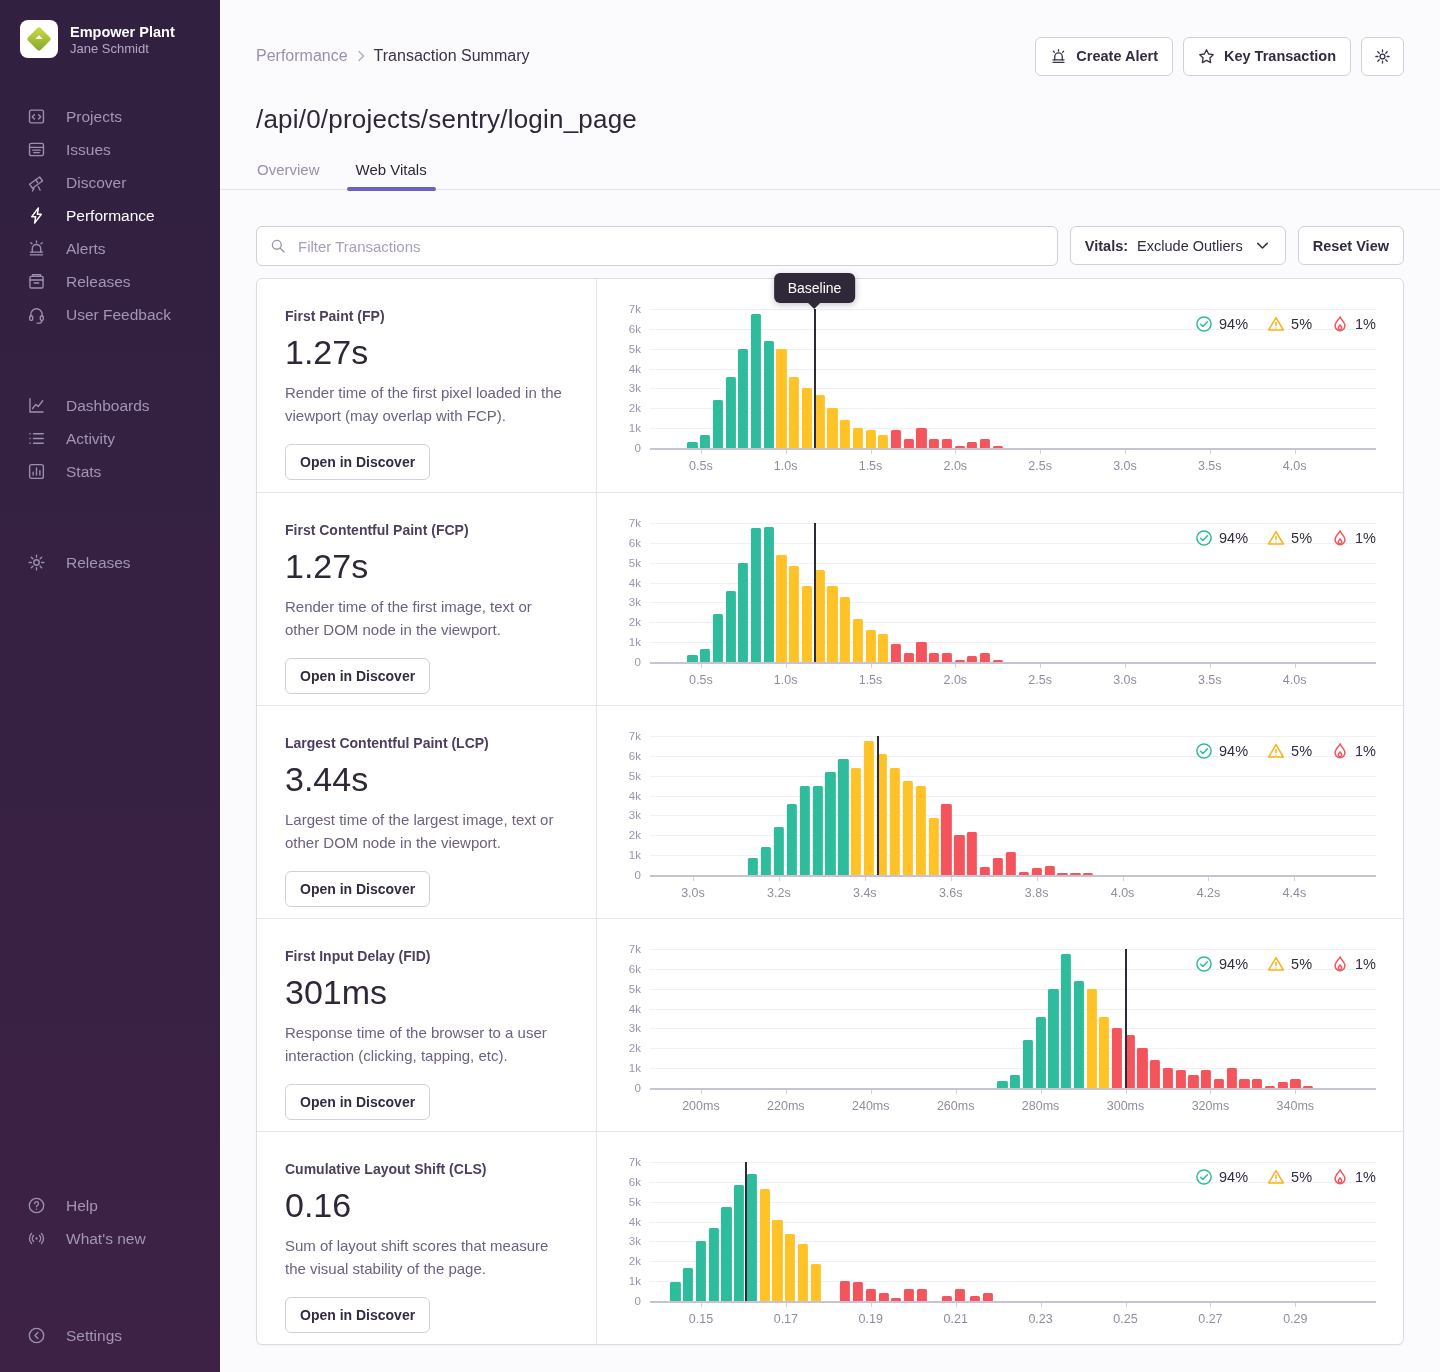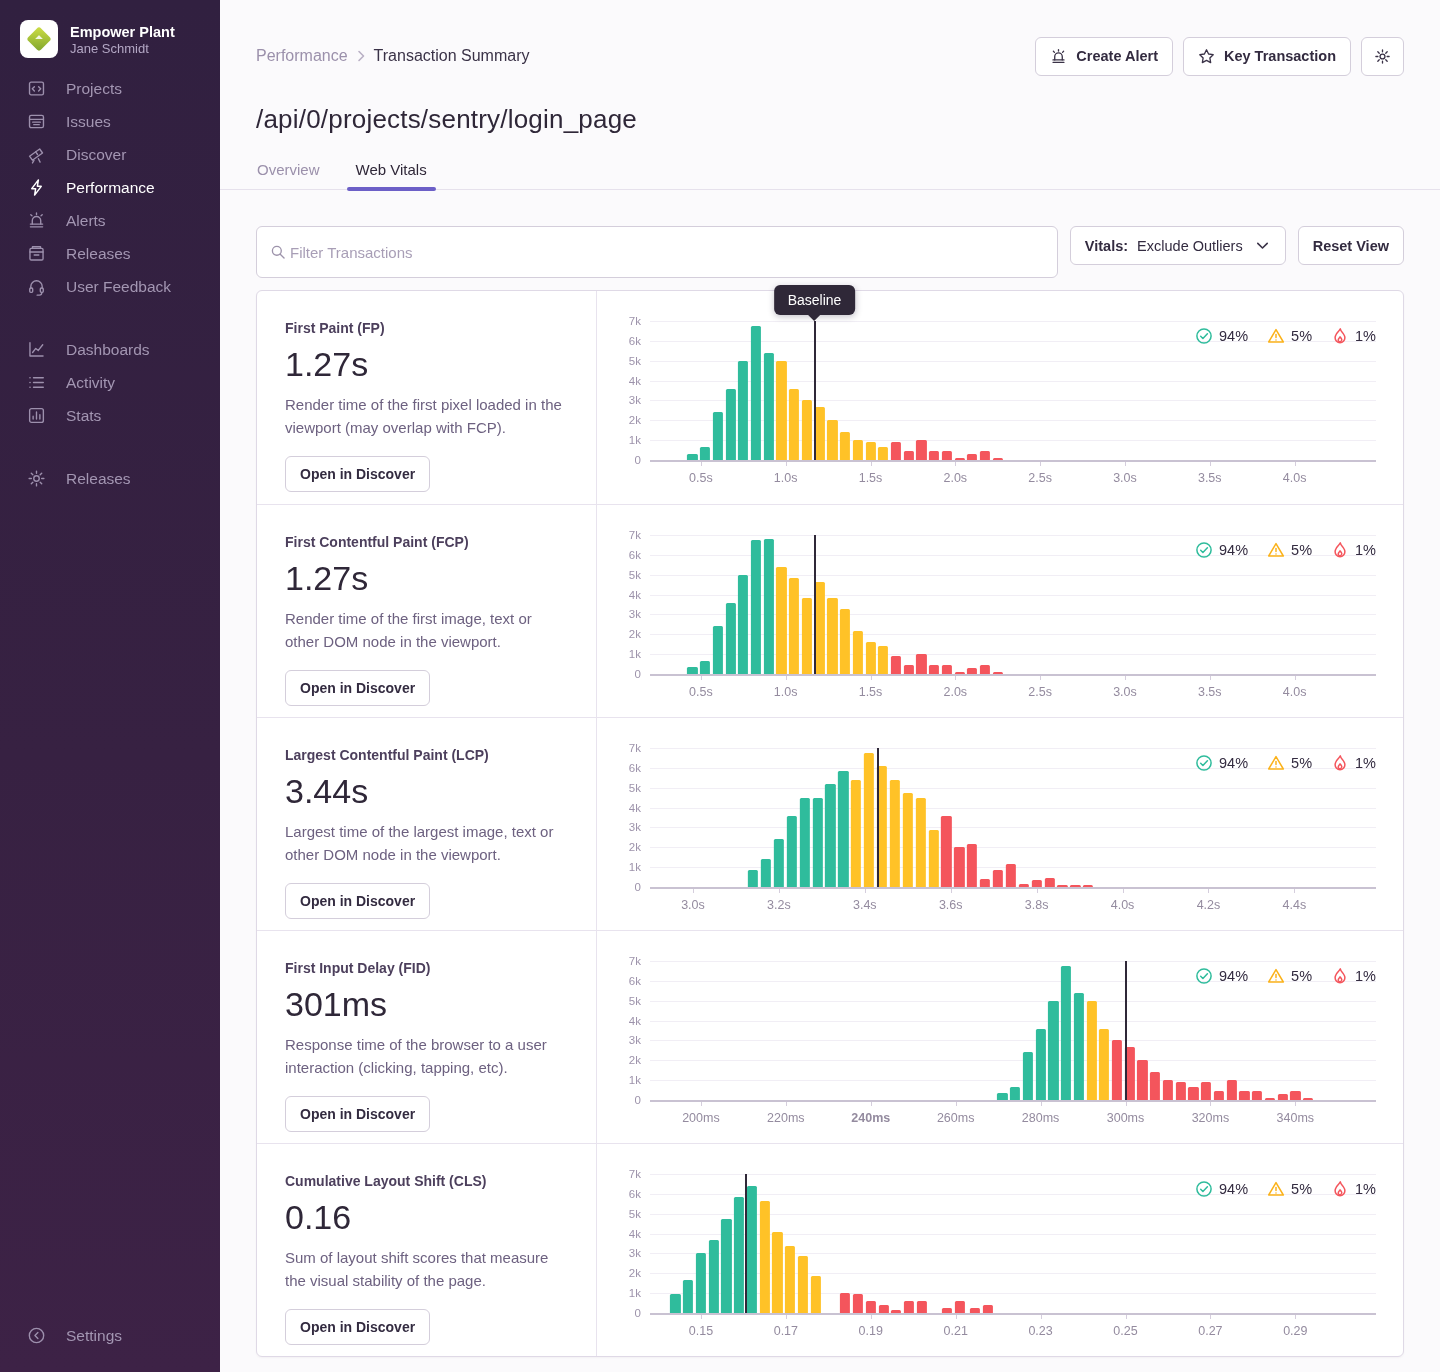--- a/index.html
+++ b/index.html
@@ -19,21 +19,21 @@
     padding:20px 0 20px;
   }
   .brand { display:flex; align-items:flex-end; gap:12px; padding:0 20px; }
   .logo { width:38px; height:38px; background:#fff; border-radius:8px; position:relative; flex:0 0 38px; }
   .logo-diamond { position:absolute; left:10px; top:10px; width:18px; height:18px;
     background:linear-gradient(135deg,#cede45 0%,#7fa52c 100%); transform:rotate(45deg); border-radius:3px; }
   .logo-diamond::after{ content:""; position:absolute; left:6px; top:6px; width:6px; height:6px;
     background:rgba(255,255,255,.85); clip-path:polygon(0 0,100% 0,0 100%); }
   .brand-org { font-size:14.5px; font-weight:700; color:#ffffff; line-height:1.25; }
   .brand-user { font-size:13px; color:#b3a7c4; line-height:1.3; }
-  .nav { margin-top:14px; display:flex; flex-direction:column; }
+  .nav { margin-top:42px; display:flex; flex-direction:column; }
   .nav-item { display:flex; align-items:center; gap:20px; padding:7px 18px 7px 27px;
     font-size:15.5px; color:#a396b2; cursor:pointer; }
   .nav-item .nav-icon { width:19px; height:19px; display:inline-flex; color:#9d90ad; }
   .nav-item svg { width:19px; height:19px; }
   .nav-item.active { color:#ffffff; }
   .nav-item.active .nav-icon { color:#ffffff; }
   .nav-gap { height:16px; }
   .sidebar-spacer { flex:1; }
   .collapse-gap { height:22px; }
 
@@ -53,22 +53,22 @@
   .page-title { font-size:26px; font-weight:400; color:#2f2738; margin:28px 0 0; letter-spacing:.2px; }
 
   .tabs { display:flex; gap:36px; margin:26px -36px 0; padding:0 37px;
     border-bottom:1px solid #e6e1ec; }
   .tab { font-size:15px; color:#9b90ab; padding-bottom:11px; position:relative; cursor:pointer; }
   .tab.active { color:#2f2738; }
   .tab.active::after { content:""; position:absolute; left:-9px; right:-9px; bottom:-2px;
     height:4px; border-radius:2px; background:#6c5fc7; }
 
   .toolbar { display:flex; gap:12px; margin-top:36px; }
-  .search { flex:1; display:flex; align-items:center; gap:2px; background:#fff;
-    border:1px solid #d4cedb; border-radius:6px; height:52px; padding:0 13px; }
+  .search { flex:1; display:flex; align-items:center; gap:10px; background:#fff;
+    border:1px solid #d4cedb; border-radius:6px; height:40px; padding:0 13px; }
   .search svg { width:16px; height:16px; flex:0 0 16px; }
   .search input { flex:1; border:none; outline:none; background:transparent; font-size:15px;
     color:#3a3247; font-family:inherit; }
   .search input::placeholder { color:#a89eb6; }
   .filter-normal { font-weight:400; }
   .chev { margin-left:2px; }
 
   
   .panel { margin-top:12px; background:#fff; border:1px solid #dfd9e6; border-radius:6px;
     box-shadow:0 1px 2px rgba(40,30,60,.04); }
@@ -230,20 +230,42 @@
     <span class="nav-icon">
             <svg viewBox="0 0 18 18" fill="none" stroke="currentColor" stroke-width="1.3" stroke-linecap="round">
               <circle cx="9" cy="9" r="2.6"></circle>
               <path d="M9 2v2.1M9 13.9V16M2 9h2.1M13.9 9H16M4.05 4.05l1.5 1.5M12.45 12.45l1.5 1.5M13.95 4.05l-1.5 1.5M5.55 12.45l-1.5 1.5"></path>
             </svg>
           </span>
     <span class="nav-label">Releases</span>
   </div>
 </nav>
     <div class="sidebar-spacer"></div>
+    <nav class="nav" id="nav-footer">
+  <div class="nav-item">
+    <span class="nav-icon">
+            <svg viewBox="0 0 18 18" fill="none" stroke="currentColor" stroke-width="1.3" stroke-linecap="round" stroke-linejoin="round">
+              <circle cx="9" cy="9" r="6.8"></circle>
+              <path d="M7.2 7.1a1.85 1.85 0 1 1 2.7 1.7c-.6.3-.9.7-.9 1.3"></path>
+              <path d="M9 12.6h.01"></path>
+            </svg>
+          </span>
+    <span class="nav-label">Help</span>
+  </div>
+
+  <div class="nav-item">
+    <span class="nav-icon">
+            <svg viewBox="0 0 18 18" fill="none" stroke="currentColor" stroke-width="1.3" stroke-linecap="round">
+              <circle cx="9" cy="9" r="1.1" fill="currentColor" stroke="none"></circle>
+              <path d="M6.2 11.8a4 4 0 0 1 0-5.6M11.8 6.2a4 4 0 0 1 0 5.6M4.3 13.7a6.6 6.6 0 0 1 0-9.4M13.7 4.3a6.6 6.6 0 0 1 0 9.4"></path>
+            </svg>
+          </span>
+    <span class="nav-label">What's new</span>
+  </div>
+</nav>
     <div class="collapse-gap"></div>
     <nav class="nav" id="nav-collapse">
   <div class="nav-item">
     <span class="nav-icon">
             <svg viewBox="0 0 18 18" fill="none" stroke="currentColor" stroke-width="1.3" stroke-linecap="round" stroke-linejoin="round">
               <circle cx="9" cy="9" r="6.8"></circle>
               <path d="M10.3 6.2 7.5 9l2.8 2.8"></path>
             </svg>
           </span>
     <span class="nav-label">Settings</span>
@@ -661,21 +683,21 @@
               <span class="ylab" style="top: 42.8571%;">4k</span>
               <span class="ylab" style="top: 57.1429%;">3k</span>
               <span class="ylab" style="top: 71.4286%;">2k</span>
               <span class="ylab" style="top: 85.7143%;">1k</span>
               <span class="ylab" style="top: 100%;">0</span>
               <div class="xtick" style="left: 7.01754%;"></div>
               <span class="xlab" style="left: 7.01754%;">200ms</span>
               <div class="xtick" style="left: 18.7135%;"></div>
               <span class="xlab" style="left: 18.7135%;">220ms</span>
               <div class="xtick" style="left: 30.4094%;"></div>
-              <span class="xlab" style="left: 30.4094%; font-weight: bold;">240ms</span>
+              <span class="xlab" style="left: 30.4094%;">240ms</span>
               <div class="xtick" style="left: 42.1053%;"></div>
               <span class="xlab" style="left: 42.1053%;">260ms</span>
               <div class="xtick" style="left: 53.8012%;"></div>
               <span class="xlab" style="left: 53.8012%;">280ms</span>
               <div class="xtick" style="left: 65.4971%;"></div>
               <span class="xlab" style="left: 65.4971%;">300ms</span>
               <div class="xtick" style="left: 77.193%;"></div>
               <span class="xlab" style="left: 77.193%;">320ms</span>
               <div class="xtick" style="left: 88.8889%;"></div>
               <span class="xlab" style="left: 88.8889%;">340ms</span>

